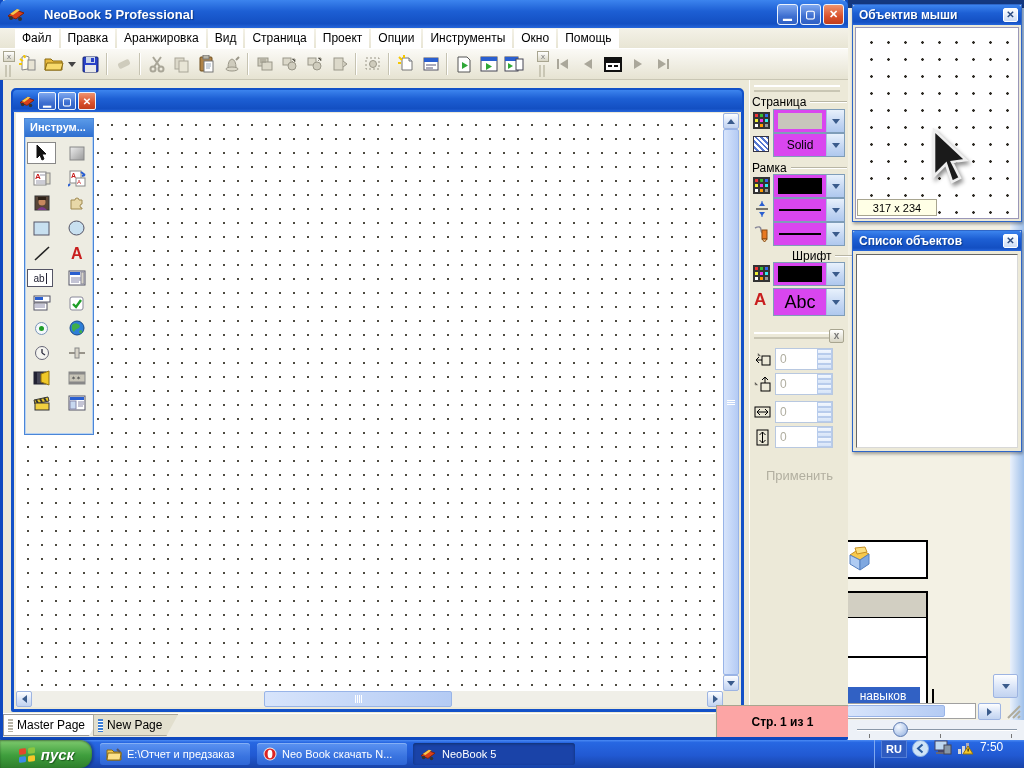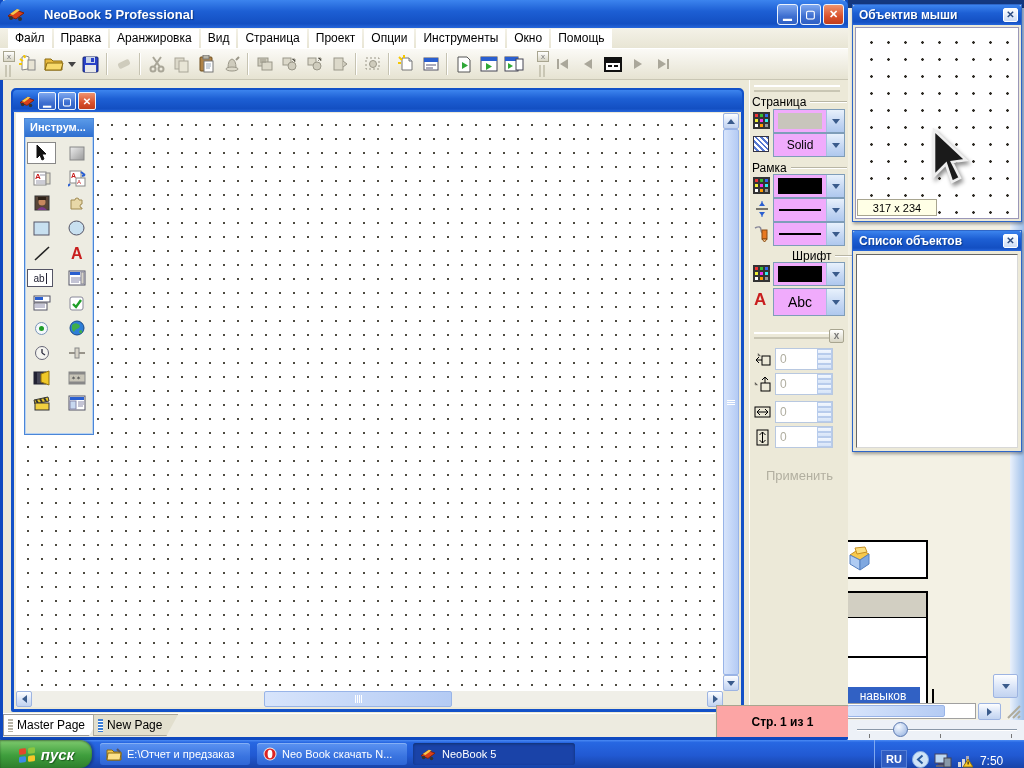--- a/index.html
+++ b/index.html
@@ -17,21 +17,21 @@
             border-right-color:#d8d8d8; border-bottom-color:#d8d8d8; }
   .dots { background-image:radial-gradient(circle,#4E4B42 0.9px,transparent 1.1px);
           background-size:14px 14px; background-position:5px 5px; background-color:#fff; }
   .tbtn { width:25px; height:24px; display:flex; align-items:center; justify-content:center; }
   .tsep { width:2px; height:22px; margin:0 3px; border-left:1px solid #C6C3B2; border-right:1px solid #fff; }
   .tgrip { width:14px; height:26px; position:relative; }
   .tgrip .x { position:absolute; top:0; left:1px; width:12px; height:11px; background:linear-gradient(#fff,#D8D5C4);
     border:1px solid #A8A590; font-size:8px; line-height:9px; text-align:center; color:#777; }
   .tgrip .bars { position:absolute; top:14px; left:3px; width:6px; height:12px;
     border-left:2px solid #C9C6B4; border-right:2px solid #C9C6B4; }
-  .combo { position:absolute; height:24px; background:#f0abfc; border:1px solid #7F9DB9; display:flex; }
+  .combo { position:absolute; height:24px; background:#d946ef; border:1px solid #7F9DB9; display:flex; }
   .combo .val { flex:1; display:flex; align-items:center; justify-content:center; overflow:hidden; }
   .combo .arrowbtn { width:18px; border-left:1px solid #A8C0E0;
     background:linear-gradient(180deg,#E8F1FC,#C3D6F3 60%,#AFC8EE); display:flex; align-items:center; justify-content:center; }
   .tri-dn { width:0; height:0; border-left:4px solid transparent; border-right:4px solid transparent; border-top:5px solid #3A5B8C; }
   .tri-up-s { width:0; height:0; border-left:3px solid transparent; border-right:3px solid transparent; border-bottom:4px solid #5A7AB0; }
   .tri-dn-s { width:0; height:0; border-left:3px solid transparent; border-right:3px solid transparent; border-top:4px solid #5A7AB0; }
   .seclabel { position:absolute; left:2px; color:#000; font-size:12px; display:flex; align-items:center; width:95px; }
   .seclabel .rule { flex:1; height:2px; border-top:1px solid #B8B5A4; border-bottom:1px solid #fff; margin-left:4px; }
   .scrollbtn { background:linear-gradient(180deg,#FDFEFF,#D6E2F7 60%,#C2D3F0); border:1px solid #9DB4E2; border-radius:2px;
     display:flex; align-items:center; justify-content:center; }
@@ -43,21 +43,21 @@
   .spinbox .btns div { flex:1; background:linear-gradient(180deg,#F2F7FE,#D6E4F8); border:1px solid #B8CCEC;
     display:flex; align-items:center; justify-content:center; }
 
   
   #main-window { position:absolute; left:0; top:0; width:848px; height:740px; z-index:2;
     background:#ECE9D8; border:3px solid #0F49C0; border-top:none; border-radius:0 0 2px 2px; }
   #main-title { position:absolute; left:-3px; top:0; width:848px; height:28px; border-radius:6px 6px 0 0;
     display:flex; align-items:center; padding:0 4px 0 6px; }
   #main-title .t { color:#fff; font-weight:bold; font-size:13px; text-shadow:1px 1px 1px #0A3A8C; margin-left:18px; flex:1; }
   #menubar { position:absolute; left:-3px; top:28px; width:848px; height:21px;
-    background:linear-gradient(#F4F2E8,#E8E5D4); border-bottom:1px solid #fff; display:flex; align-items:center; padding-left:8px; }
+    background:linear-gradient(#F4F2E8,#E8E5D4); border-bottom:1px solid #fff; display:flex; align-items:center; padding-left:15px; }
   .menu-item { background:#fff; padding:2px 7px 3px 7px; margin-right:2px; color:#000; font-size:12px; white-space:nowrap; }
   #toolbar { position:absolute; left:-3px; top:49px; width:848px; height:31px;
     background:linear-gradient(#FBFAF6,#E6E3D2); border-bottom:1px solid #C9C6B4; display:flex; align-items:center; padding-left:2px; }
 
   
   #props-panel { position:absolute; left:746px; top:80px; width:99px; height:657px; background:#ECE9D8; border-left:1px solid #fff; }
   .hgrip { position:absolute; left:4px; width:86px; height:7px;
     border-top:2px solid #fff; border-bottom:2px solid #C9C6B4; }
 
   
@@ -109,21 +109,21 @@
     background:linear-gradient(180deg,#4A8AF4 0%,#2767E2 9%,#2159D2 55%,#1843A8 100%); }
   #start-btn { position:absolute; left:0; top:0; width:92px; height:28px; border-radius:0 12px 12px 0;
     background:linear-gradient(180deg,#7FCB6F,#3F9E3D 55%,#2E7F2C); box-shadow:0 1px 2px rgba(0,0,0,.4) inset, 2px 0 3px rgba(0,0,0,.3);
     display:flex; align-items:center; justify-content:center; gap:5px; }
   #start-btn .t { color:#fff; font-weight:bold; font-style:italic; font-size:15px; text-shadow:1px 1px 1px #1E5A1E; }
   .taskbtn { position:absolute; top:3px; height:22px; border-radius:3px; display:flex; align-items:center; gap:5px; padding:0 6px;
     background:linear-gradient(180deg,#5B93F2,#3A74E0 60%,#2E66D6); box-shadow:0 1px 0 #84AFF5 inset; color:#fff; font-size:11px; white-space:nowrap; overflow:hidden; }
   .taskbtn.active { background:#1A43A8; box-shadow:0 1px 3px #10306F inset; }
   #tray { position:absolute; right:0; top:0; width:150px; height:28px;
     background:linear-gradient(180deg,#4A8AF4,#2767E2 9%,#2159D2 55%,#1843A8 100%); border-left:1px solid #7FA8EF;
-    display:flex; align-items:flex-end; gap:5px; padding-left:6px; }
+    display:flex; align-items:flex-start; gap:5px; padding-left:6px; }
   #lang-chip { background:#2E5BC0; color:#fff; font-size:11px; font-weight:bold; padding:2px 4px; border:1px solid #5580D8; }
   #clock { color:#fff; font-size:12px; margin-left:2px; }
 </style>
 </head>
 <body>
 
 <div id="desktop">
 
   <div id="bg-right">
     <div style="position:absolute;left:0;top:0;width:179px;height:8px;background:#14387F;"></div>
@@ -476,21 +476,21 @@
       <div class="combo" style="left:23px;top:182px;width:72px;">
         <div class="val">
             <div style="width:44px;height:16px;background:#000;"></div>
           </div>
         <div class="arrowbtn">
             <div class="tri-dn"></div>
           </div>
       </div>
       <div style="position:absolute;left:4px;top:210px;color:#C81E1E;font-weight:bold;font-size:17px;">A</div>
       <div class="combo" style="left:23px;top:208px;width:72px;height:28px;">
-        <div class="val" style="font-size:14px;">Abc</div>
+        <div class="val" style="font-size:18px;">Abc</div>
         <div class="arrowbtn">
             <div class="tri-dn"></div>
           </div>
       </div>
 
       <div class="hgrip" style="top:252px;width:76px;"></div>
       <div class="minix" style="position:absolute;right:4px;top:249px;border:1px solid #A8A590;background:linear-gradient(#fff,#D8D5C4);color:#777;">x</div>
 
       <div class="spinrow" style="left:4px;top:268px;">
         <svg width="17" height="15">

